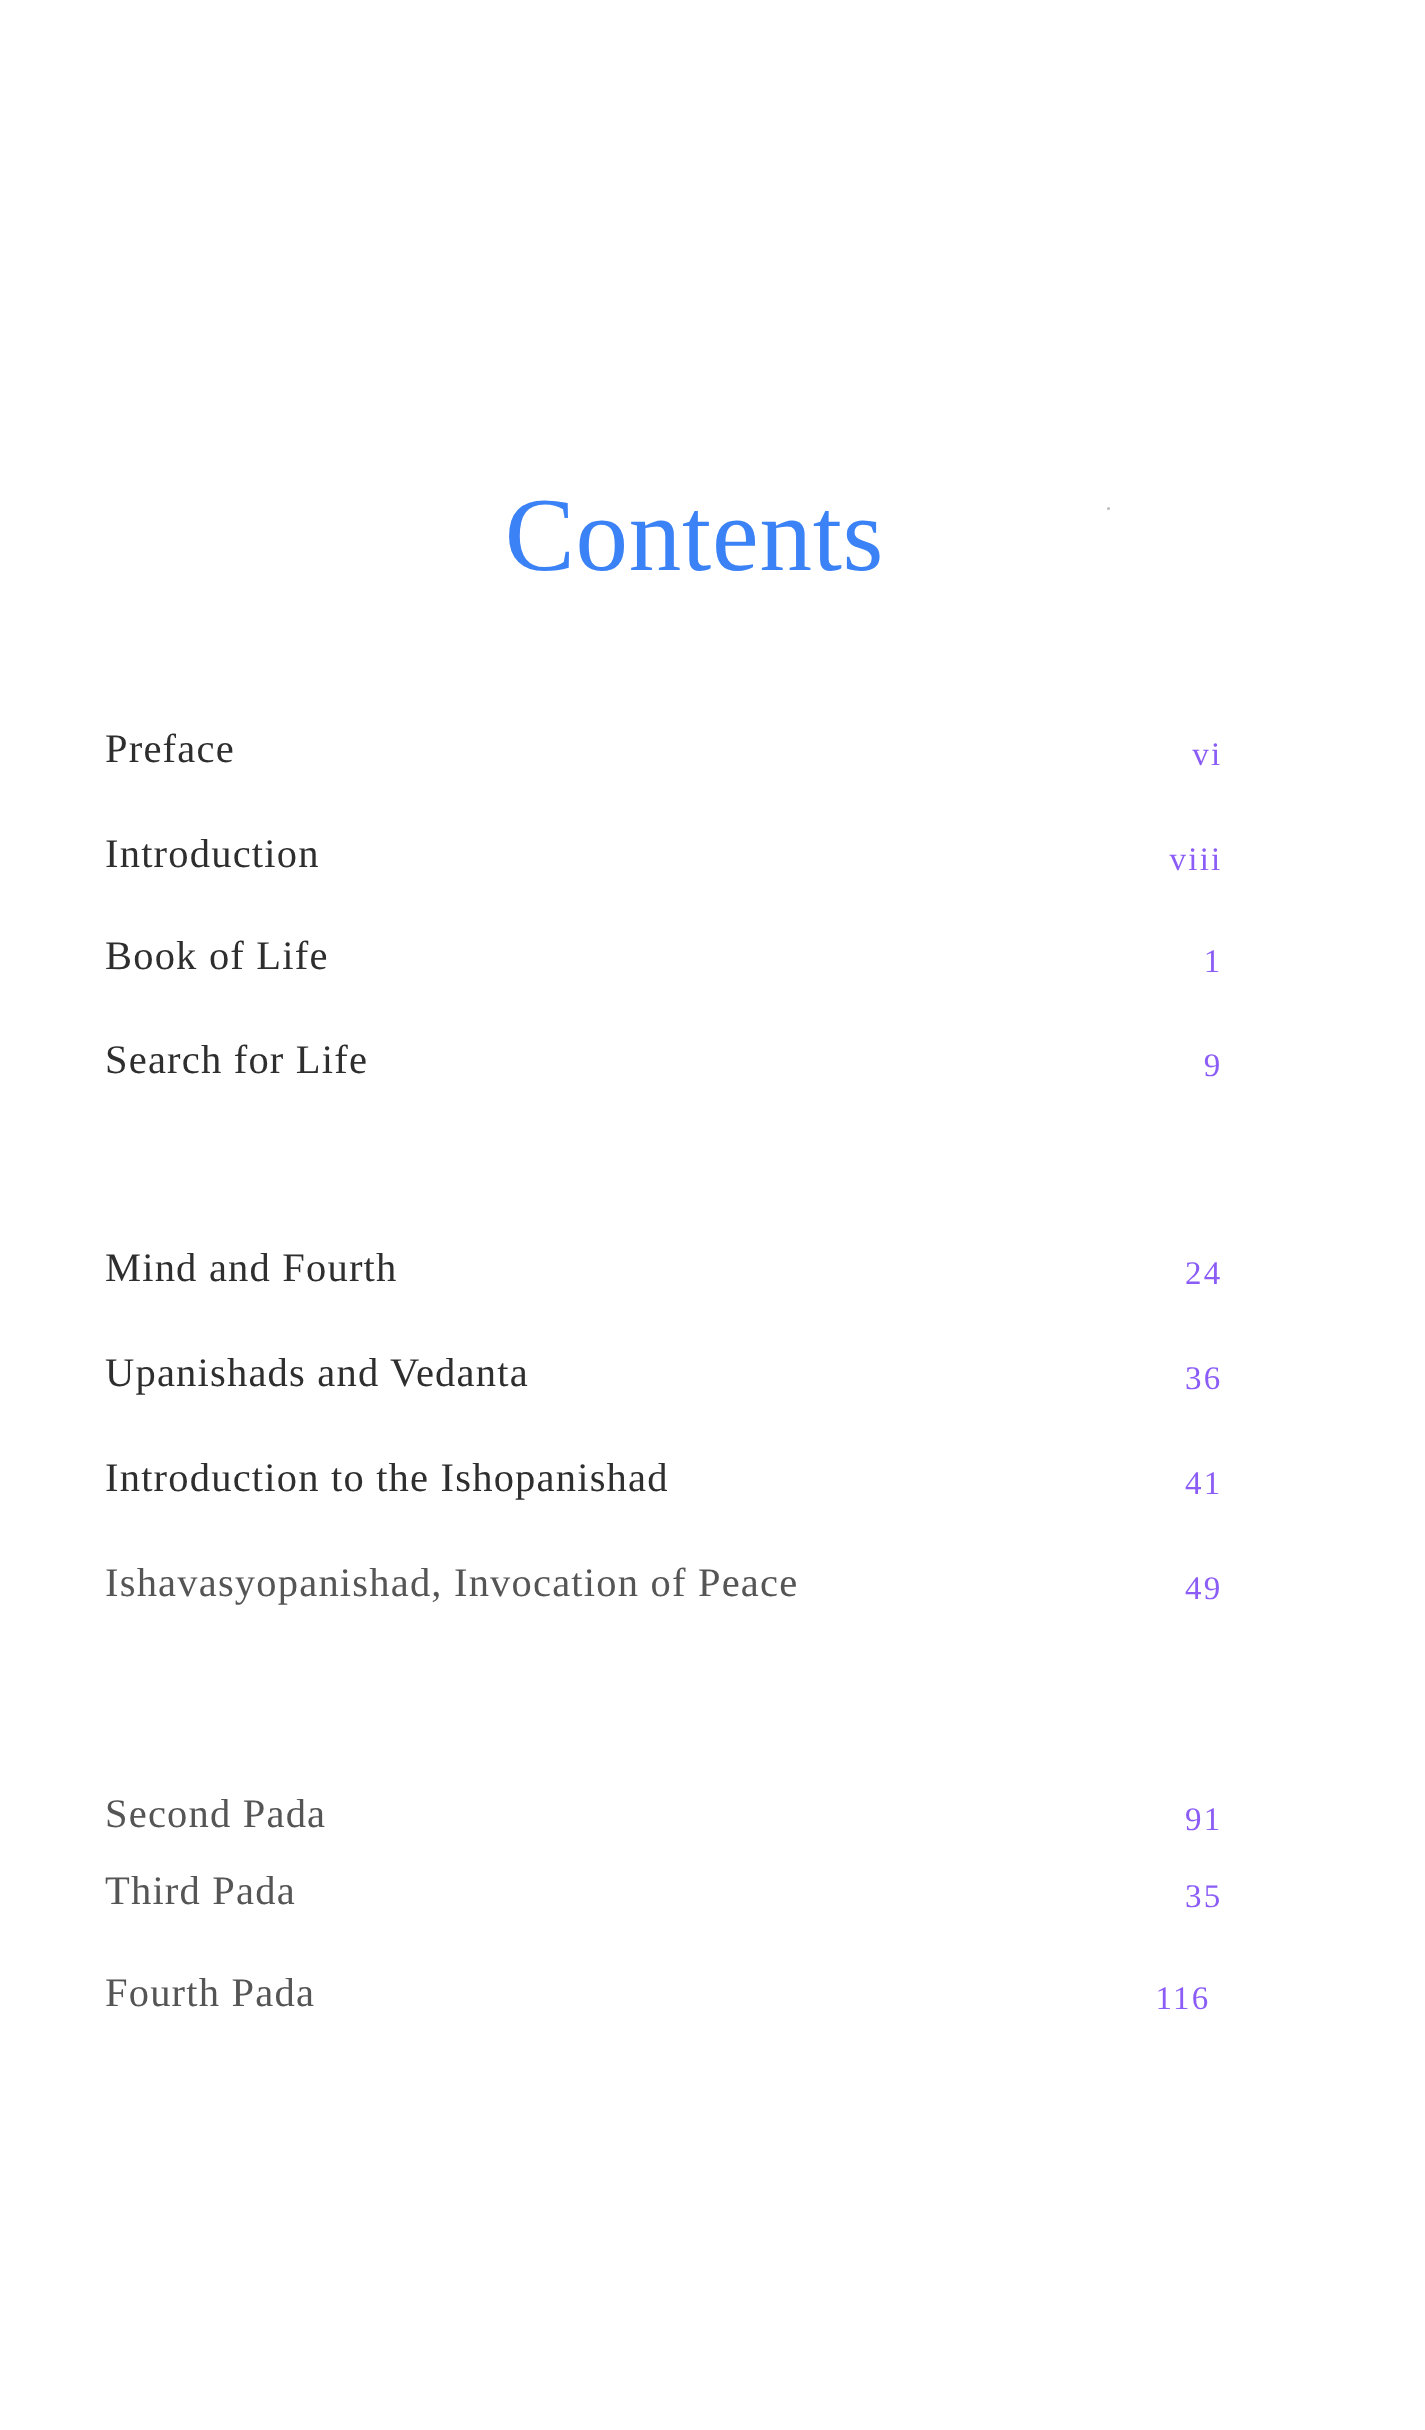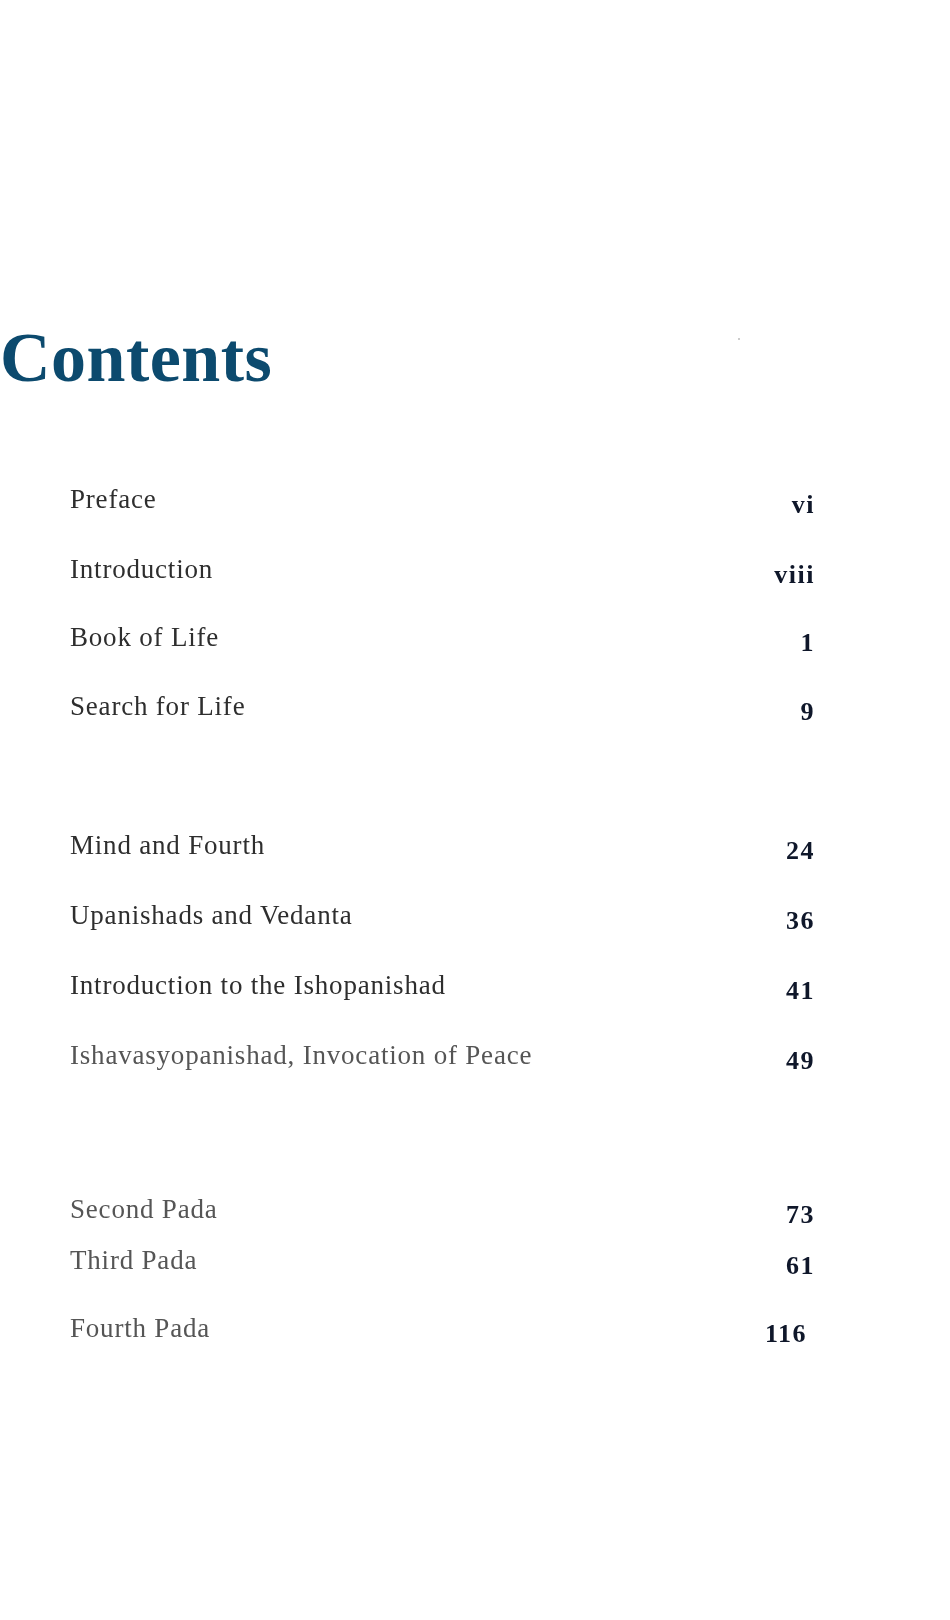--- a/index.html
+++ b/index.html
@@ -19,25 +19,26 @@
       position: absolute;
       left: 0; top: 0;
       width: 950px; height: 1620px;
       background: #ffffff;
     }
     .title {
       position: absolute;
       left: 0;
       width: 926px;
       top: 318px;
+      text-align: center;
       font-family: "Liberation Serif", "DejaVu Serif", serif;
-      font-weight: bold;
+      font-weight: normal;
       font-size: 70px;
       line-height: 80px;
-      color: #0c4a6e;
+      color: #3b82f6;
       letter-spacing: 0.5px;
     }
     .toc {
       position: absolute;
       left: 70px;
       width: 745px;
       top: 0;
       height: 1456px;
     }
     .toc-row {
@@ -55,26 +56,25 @@
       letter-spacing: 0.8px;
       color: #2e2e2e;
       white-space: nowrap;
       cursor: pointer;
     }
     .toc-page {
       position: absolute;
       right: 0;
       top: 6px;
       font-family: "Liberation Serif", "DejaVu Serif", serif;
-      font-size: 26px;
+      font-size: 22px;
       letter-spacing: 1.5px;
-      color: #0f172a;
+      color: #8b5cf6;
       white-space: nowrap;
       cursor: pointer;
-      font-weight: bold;
     }
     .faded { color: #555555; }
     .speck {
       position: absolute;
       left: 738px; top: 338px;
       width: 2px; height: 2px;
       background: #bbbbbb;
       border-radius: 1px;
     }
   </style>
@@ -114,24 +114,24 @@
     <div class="toc-row" style="top:970px;">
       <span class="toc-label">Introduction to the Ishopanishad</span>
       <span class="toc-page">41</span>
     </div>
     <div class="toc-row" style="top:1040px;">
       <span class="toc-label faded">Ishavasyopanishad, Invocation of Peace</span>
       <span class="toc-page">49</span>
     </div>
     <div class="toc-row" style="top:1177px;margin-top:17px;">
       <span class="toc-label faded">Second Pada</span>
-      <span class="toc-page">73</span>
+      <span class="toc-page">91</span>
     </div>
     <div class="toc-row" style="top:1245px;">
       <span class="toc-label faded">Third Pada</span>
-      <span class="toc-page">61</span>
+      <span class="toc-page">35</span>
     </div>
     <div class="toc-row" style="top:1313px;">
       <span class="toc-label faded">Fourth Pada</span>
       <span class="toc-page" style="right:8px;">116</span>
     </div>
   </div>
 </div>
 
 </body></html>

